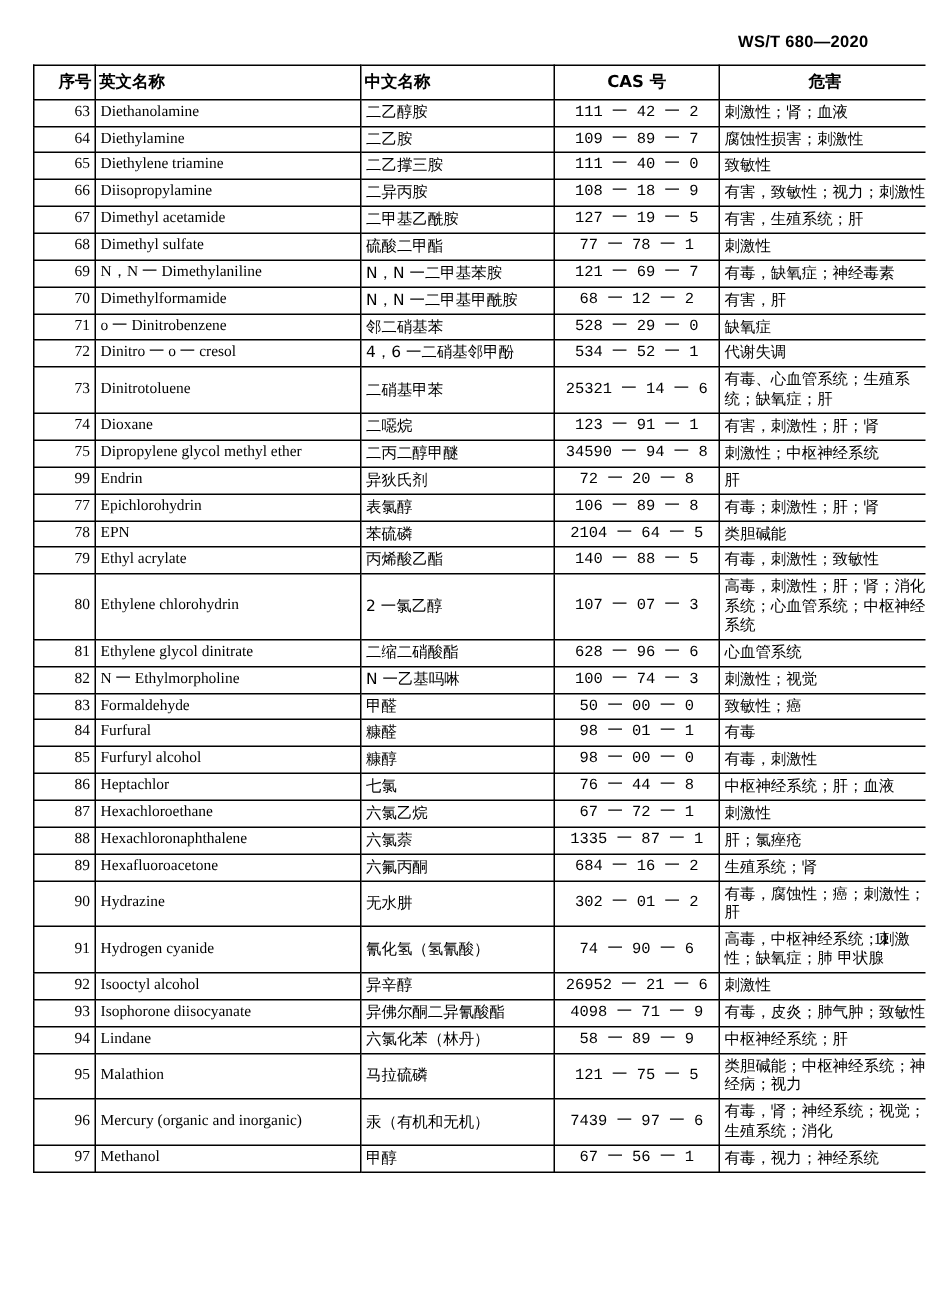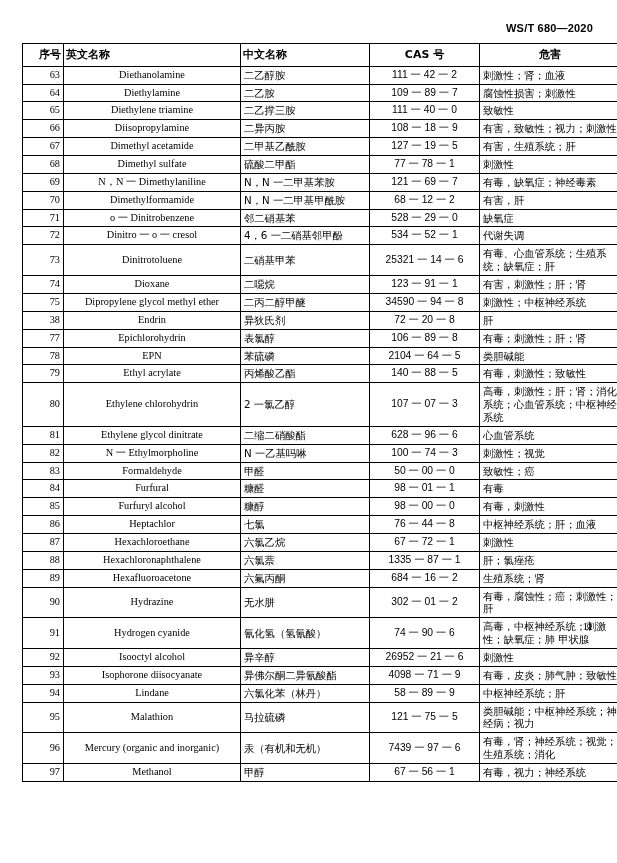--- a/index.html
+++ b/index.html
@@ -12,21 +12,21 @@
     height: 863px;
     font-family: "Liberation Serif", serif;
     color: #000;
     position: relative;
   }
   .page {
     position: relative;
     width: 617px;
     height: 644px;
     box-sizing: border-box;
-    padding: 22px 22px 10px 22px;
+    padding: 22px 36px 10px 22px;
   }
   .header {
     text-align: right;
     font-family: "Liberation Sans", sans-serif;
     font-size: 11px;
     letter-spacing: 0.2px;
     padding-right: 2px;
     margin-bottom: 9px;
     font-weight: bold;
   }
@@ -43,27 +43,27 @@
     line-height: 1.25;
     vertical-align: middle;
     word-wrap: break-word;
   }
   table.tbl th {
     font-weight: bold;
     font-size: 11px;
     padding: 4px 2px;
   }
   .c-no   { width: 36px;  text-align: right; }
-  .c-en   { width: 172px; text-align: center; padding-left: 5px; }
+  .c-en   { width: 172px; text-align: left; padding-left: 5px; }
   .c-cn   { width: 124px; text-align: left; }
   .c-cas  { width: 105px; text-align: center; }
   .c-haz  { width: 136px; text-align: left; padding-left: 5px; }
   .en-cell { font-family: "Liberation Serif", serif; }
   .cn-cell { font-family: "DejaVu Sans", sans-serif; font-size: 10px; }
-  .cas-cell { font-family: Liberation Sans, sans-serif; }
+  .cas-cell { font-family: Liberation Mono, monospace; }
   .haz-cell { font-family: "DejaVu Sans", sans-serif; font-size: 10px; line-height: 1.3; }
   .pagenum {
     position: absolute;
     right: 24px;
     bottom: 12px;
     font-family: "Liberation Serif", serif;
     font-size: 11px;
     margin-left: 24px;
   }
 </style>
@@ -172,21 +172,21 @@
           <td class="c-haz haz-cell">有害，刺激性；肝；肾</td>
         </tr>
         <tr>
           <td class="c-no en-cell">75</td>
           <td class="c-en en-cell">Dipropylene glycol methyl ether</td>
           <td class="c-cn cn-cell">二丙二醇甲醚</td>
           <td class="c-cas cas-cell">34590 一 94 一 8</td>
           <td class="c-haz haz-cell">刺激性；中枢神经系统</td>
         </tr>
         <tr>
-          <td class="c-no en-cell">38</td>
+          <td class="c-no en-cell">99</td>
           <td class="c-en en-cell">Endrin</td>
           <td class="c-cn cn-cell">异狄氏剂</td>
           <td class="c-cas cas-cell">72 一 20 一 8</td>
           <td class="c-haz haz-cell">肝</td>
         </tr>
         <tr>
           <td class="c-no en-cell">77</td>
           <td class="c-en en-cell">Epichlorohydrin</td>
           <td class="c-cn cn-cell">表氯醇</td>
           <td class="c-cas cas-cell">106 一 89 一 8</td>

